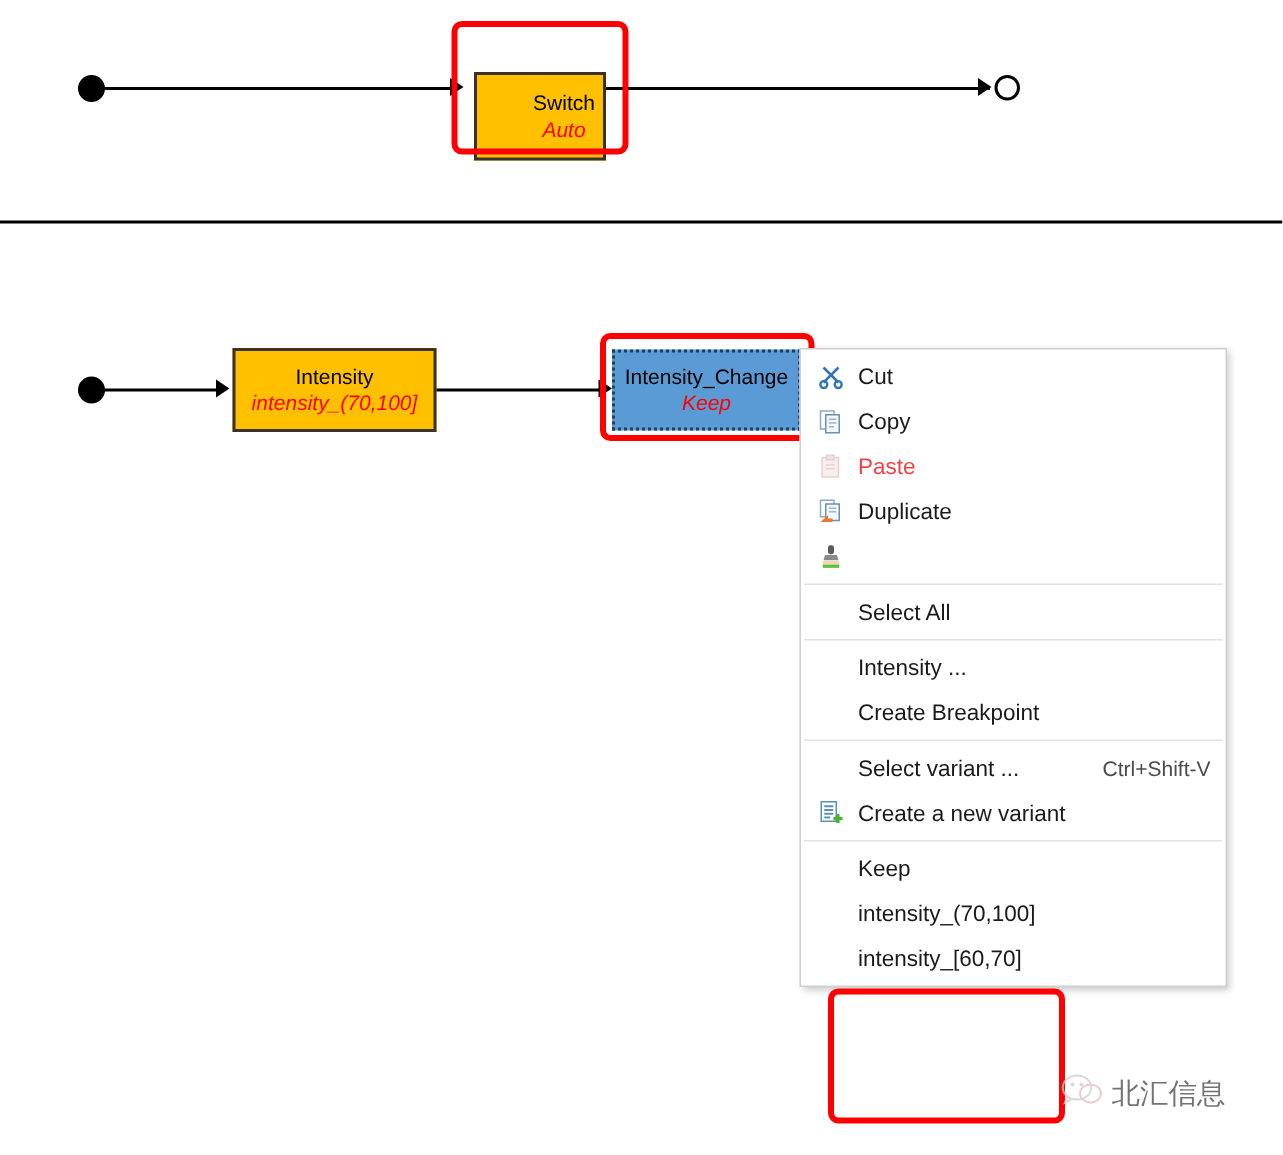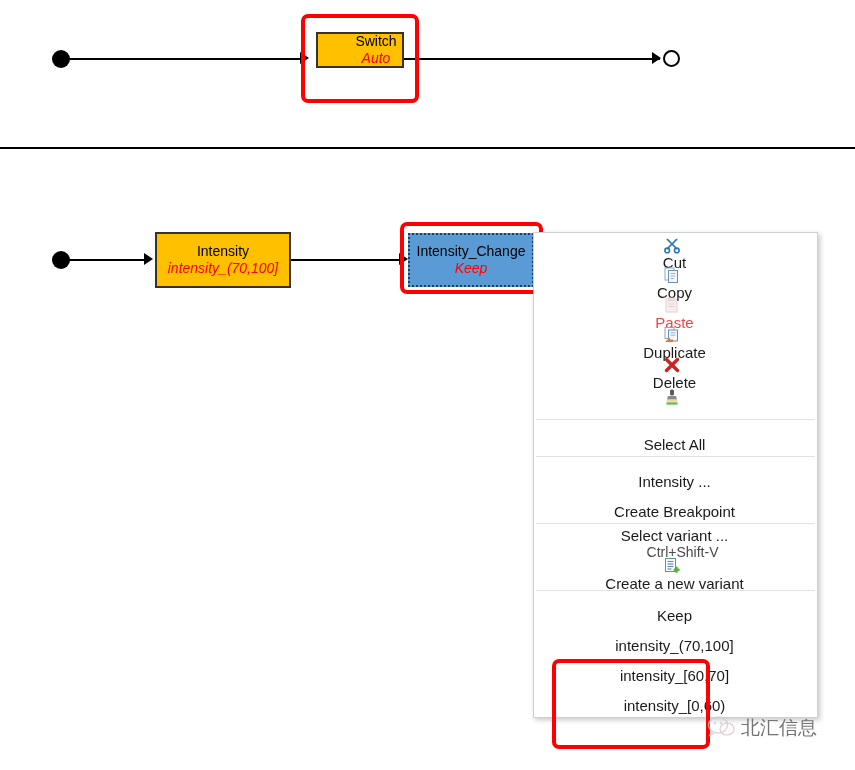--- a/index.html
+++ b/index.html
@@ -110,21 +110,20 @@
   }
   .menu-item {
     position: relative;
     display: flex;
     align-items: center;
     height: 30px;
     padding: 0 10px 0 8px;
     font-size: 15px;
     color: #1a1a1a;
     white-space: nowrap;
-    flex-direction: column;
   }
   .menu-item.disabled { color: #ef4444; }
   .menu-item .mi-icon {
     width: 24px;
     min-width: 24px;
     height: 22px;
     margin-right: 6px;
     display: flex;
     align-items: center;
     justify-content: center;
@@ -159,21 +158,21 @@
 
 <div class="canvas">
 
   <div>
 
     <div class="node-dot-filled" style="left:52px; top:50px;"></div>
 
     <div class="wire" style="left:68px; top:58px; width:237px;"></div>
     <div class="arrowhead" style="left:300px; top:52px;"></div>
 
-    <div class="block amber" style="left:316px; top:32px; width:88px; height:36px;padding-left:32px;">
+    <div class="block amber" style="left:316px; top:48px; width:88px; height:59px;padding-left:32px;">
       <span class="title">Switch</span>
       <span class="subtitle">Auto</span>
     </div>
 
     <div class="wire" style="left:404px; top:58px; width:256px;"></div>
     <div class="arrowhead" style="left:652px; top:52px;"></div>
     <div class="node-dot-hollow" style="left:663px; top:50px;"></div>
 
     <div class="annot-rect" style="left:301px; top:14px; width:118px; height:89px;"></div>
   </div>
@@ -248,29 +247,20 @@
           <rect x="2" y="1.5" width="9" height="11" fill="#ffffff" stroke="#8da9c4" stroke-width="1"></rect>
           <rect x="5.5" y="4" width="9" height="11" fill="#f3f7fb" stroke="#6b8fb5" stroke-width="1"></rect>
           <line x1="7.5" y1="6.8" x2="12.5" y2="6.8" stroke="#9db6d0" stroke-width="1"></line>
           <line x1="7.5" y1="9.2" x2="12.5" y2="9.2" stroke="#9db6d0" stroke-width="1"></line>
           <path d="M2 16 L7 11.5 L7 13.6 L10 13.6 L10 16 Z" fill="#E8762C"></path>
         </svg>
       </span>
       <span class="mi-label">Duplicate</span>
     </div>
 
-    <div class="menu-item">
-      <span class="mi-icon">
-        <svg width="18" height="18" viewBox="0 0 18 18">
-          <line x1="3.5" y1="3.5" x2="14.5" y2="14.5" stroke="#CC2222" stroke-width="3.4" stroke-linecap="round"></line>
-          <line x1="14.5" y1="3.5" x2="3.5" y2="14.5" stroke="#CC2222" stroke-width="3.4" stroke-linecap="round"></line>
-        </svg>
-      </span>
-      <span class="mi-label">Delete</span>
-    </div>
 
     <div class="menu-item">
       <span class="mi-icon">
         <svg width="18" height="18" viewBox="0 0 18 18">
           <rect x="7" y="1.5" width="4" height="6" rx="1.6" fill="#5a5a5a"></rect>
           <path d="M5 8 L13 8 L14 11.5 L4 11.5 Z" fill="#8a8a8a"></path>
           <rect x="3.5" y="12" width="11" height="2.4" fill="#f0d8b0"></rect>
           <rect x="3.5" y="14.4" width="11" height="2.2" fill="#5FBF3F"></rect>
         </svg>
       </span>
@@ -322,24 +312,20 @@
       <span class="mi-icon"></span>
       <span class="mi-label">Keep</span>
     </div>
     <div class="menu-item">
       <span class="mi-icon"></span>
       <span class="mi-label">intensity_(70,100]</span>
     </div>
     <div class="menu-item">
       <span class="mi-icon"></span>
       <span class="mi-label">intensity_[60,70]</span>
-    </div>
-    <div class="menu-item">
-      <span class="mi-icon"></span>
-      <span class="mi-label">intensity_[0,60)</span>
     </div>
 
   </div>
 
   <div class="annot-rect" style="left:552px; top:659px; width:158px; height:90px;"></div>
 
   <div class="watermark" style="left:707px; top:714px;">
     <span class="wm-logo">
       <svg width="28" height="24" viewBox="0 0 28 24">
         <ellipse cx="11" cy="11" rx="9.5" ry="8" fill="none" stroke="#cdcdcd" stroke-width="1.4"></ellipse>

